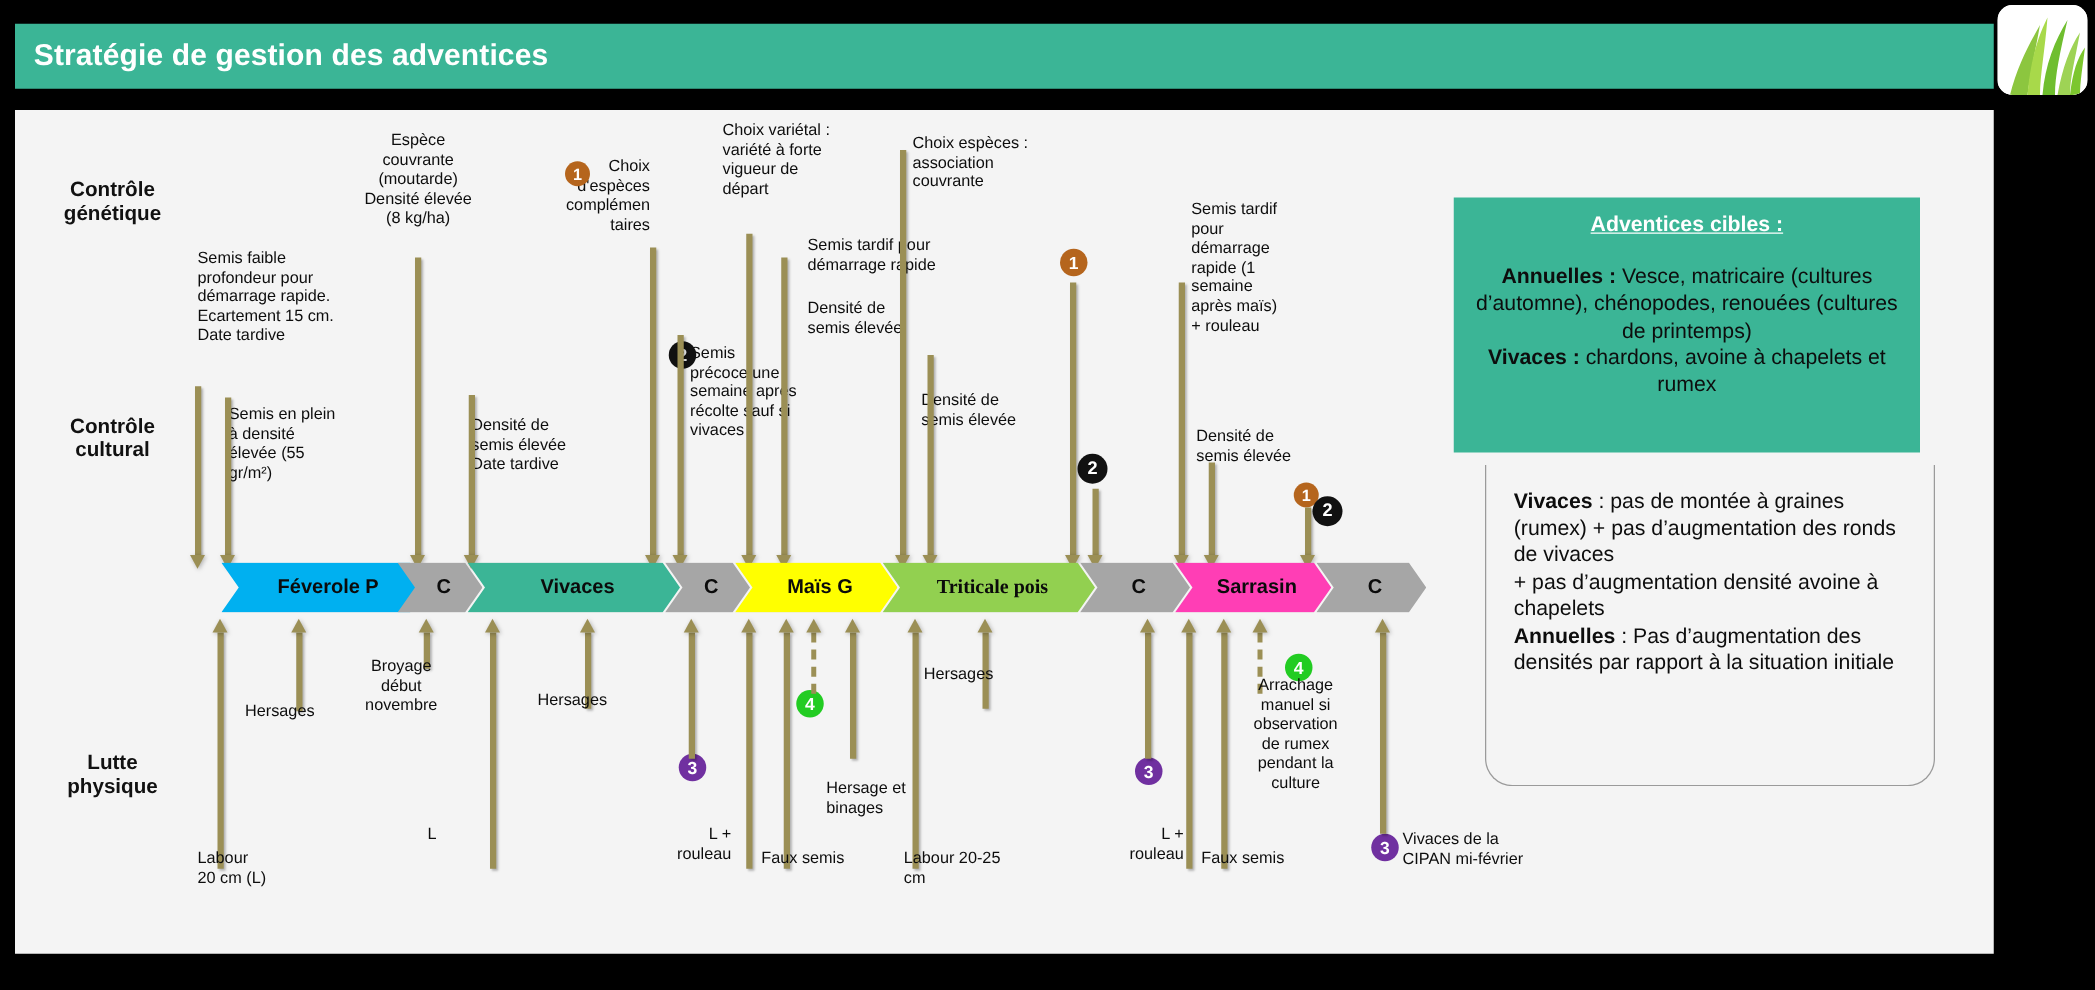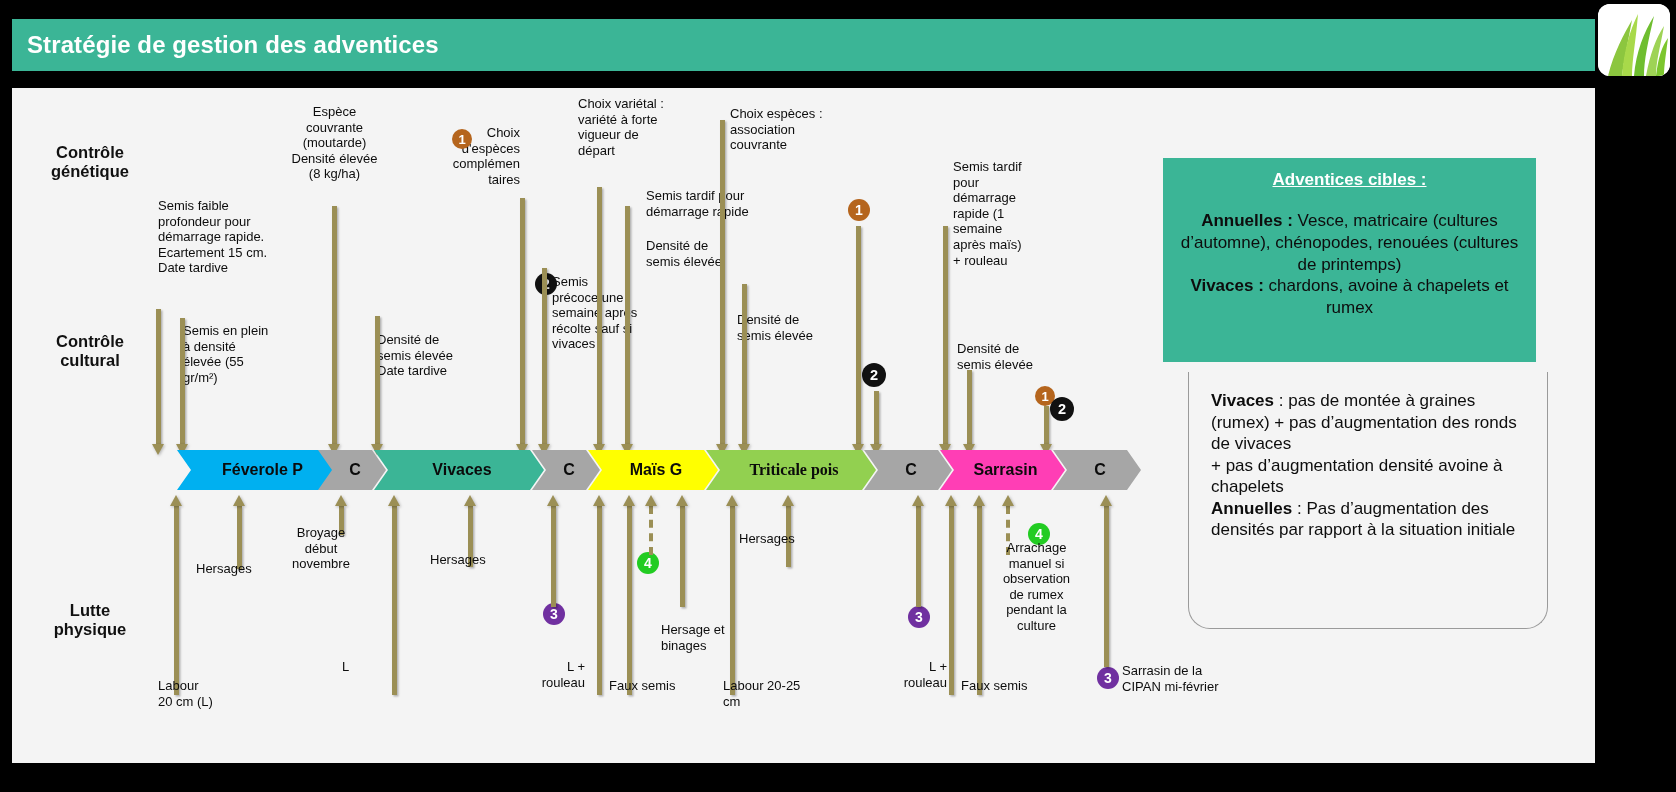--- a/index.html
+++ b/index.html
@@ -473,21 +473,21 @@
 cm</div>
   </div>
   <div class="note rt" style="left:872px; top:659px; width:75px;">
     <div style="white-space:pre-line">L +
 rouleau</div>
   </div>
   <div class="note" style="left:961px; top:678px; width:96px;">
     <div style="white-space:pre-line">Faux semis</div>
   </div>
   <div class="note" style="left:1122px; top:663px; width:135px;">
-    <div style="white-space:pre-line">Sarrasin de la
+    <div style="white-space:pre-line">Vivaces de la
 CIPAN mi-février</div>
   </div>
 
   <div id="obj-box">
     <div id="obj-body">
       <span style="font-weight:bold">Vivaces</span><span> : pas de montée à graines (rumex) + pas d’augmentation des ronds de vivaces</span><br>
       <span>+ pas d’augmentation densité avoine à chapelets</span><br>
       <span style="font-weight:bold">Annuelles</span><span> : Pas d’augmentation des densités  par rapport à la situation initiale</span>
     </div>
   </div>

